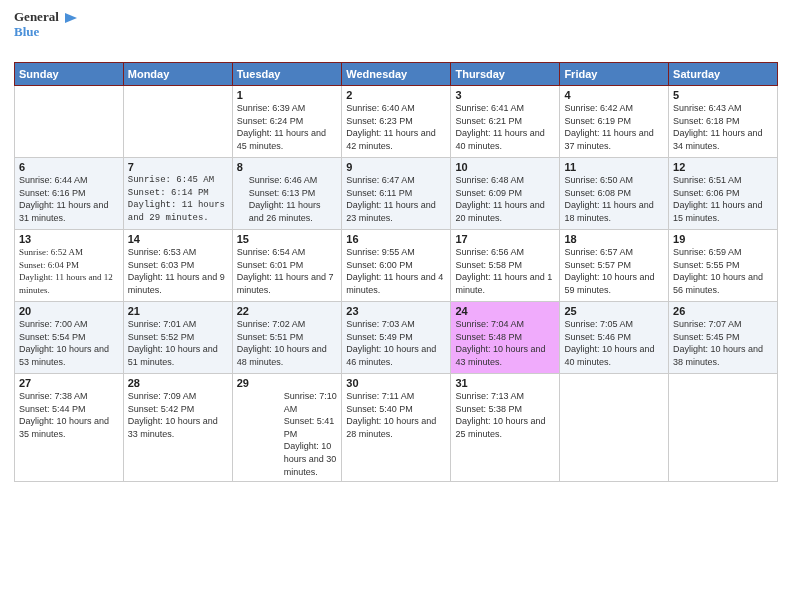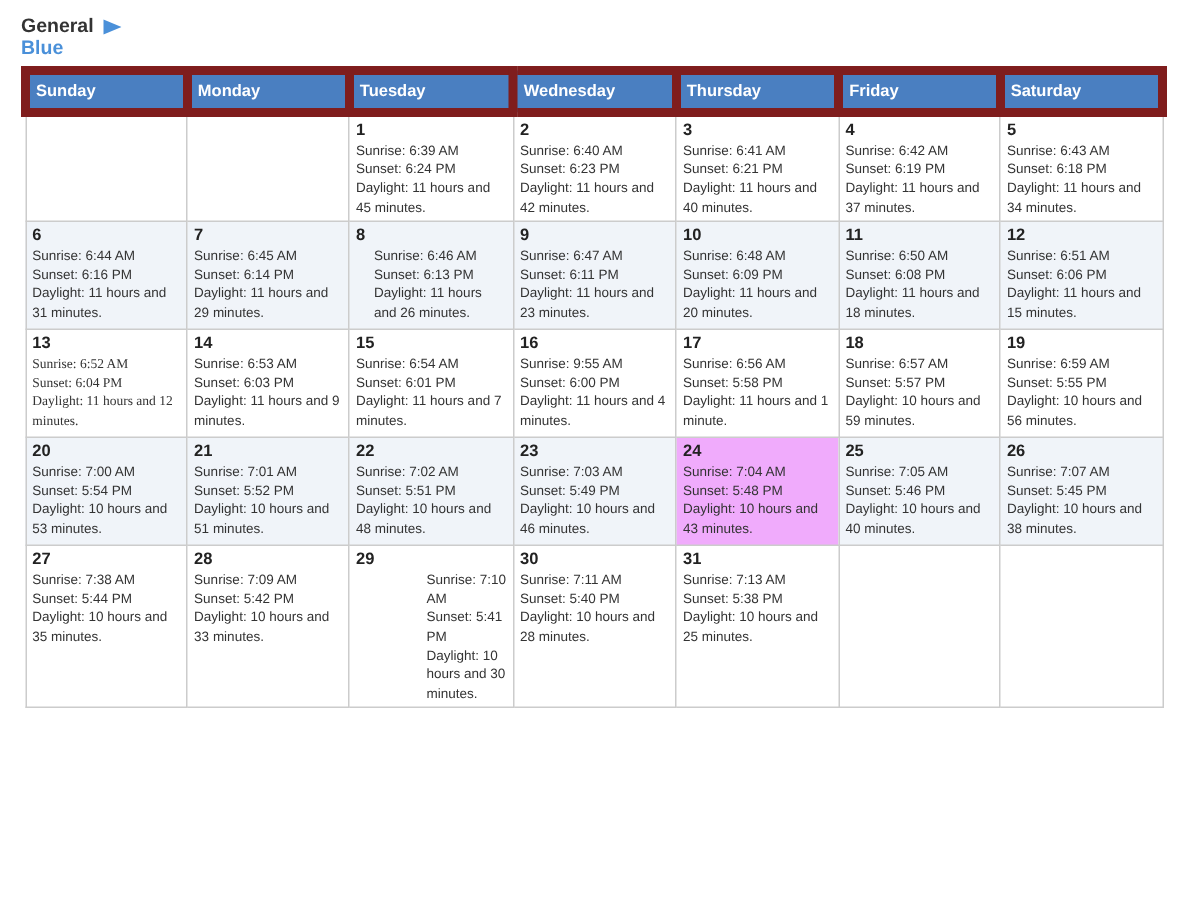--- a/index.html
+++ b/index.html
@@ -13,21 +13,22 @@
     .page {
       width: 792px;
       height: 612px;
       background: #fff;
       padding: 10px 14px 10px 14px;
     }
     .header-row {
       display: flex;
       justify-content: space-between;
       align-items: flex-start;
-      margin-bottom: 4px;
+      margin-bottom: 22px;
+      font-family: Liberation Serif, serif;
     }
     .logo {
       display: flex;
       align-items: center;
       gap: 2px;
     }
     .title-block {
       text-align: right;
     }
     .month-title {
@@ -46,21 +47,21 @@
       border-collapse: collapse;
       font-size: 9.5px;
     }
     .calendar th {
       background: #4a7fc1;
       color: #fff;
       font-size: 11px;
       font-weight: bold;
       padding: 5px 4px;
       text-align: left;
-      border: 6px solid #7f1d1d;
+      border: 1px solid #7f1d1d;
     }
     .calendar td {
       border: 1px solid #ccc;
       vertical-align: top;
       padding: 3px 4px;
       width: 110px;
       min-height: 72px;
       height: 72px;
       background: #fff;
     }
@@ -154,21 +155,21 @@
         </tr>
         <tr>
           <td style="background: rgb(240, 244, 249);">
             <span class="day-num">6</span>
             <div class="day-info" style="white-space: pre-line;">Sunrise: 6:44 AM
 Sunset: 6:16 PM
 Daylight: 11 hours and 31 minutes.</div>
           </td>
           <td style="background: rgb(240, 244, 249);">
             <span class="day-num">7</span>
-            <div class="day-info" style="white-space: pre-line;">Sunrise: 6:45 AM
+            <div class="day-info" style="white-space: pre-line; font-family: Liberation Mono, monospace;">Sunrise: 6:45 AM
 Sunset: 6:14 PM
 Daylight: 11 hours and 29 minutes.</div>
           </td>
           <td style="background: rgb(240, 244, 249);">
             <span class="day-num">8</span>
             <div class="day-info" style="white-space: pre-line; margin-left: 12px;">Sunrise: 6:46 AM
 Sunset: 6:13 PM
 Daylight: 11 hours and 26 minutes.</div>
           </td>
           <td style="background: rgb(240, 244, 249);">

